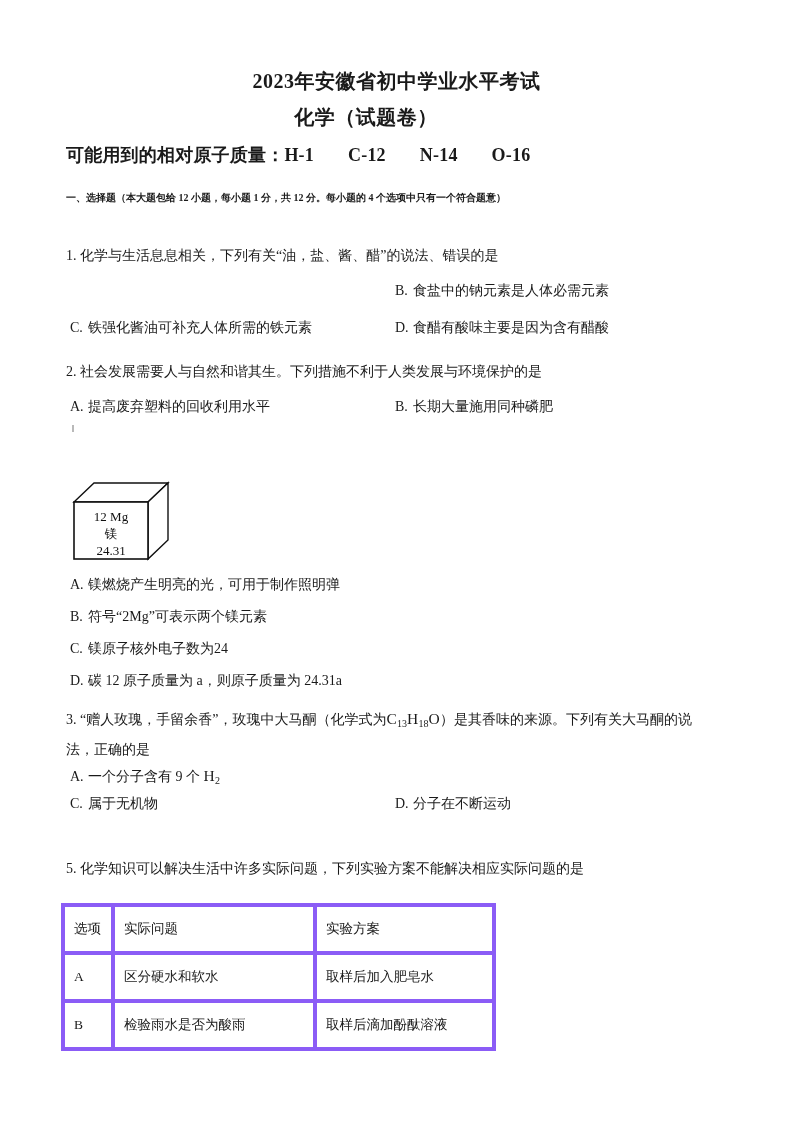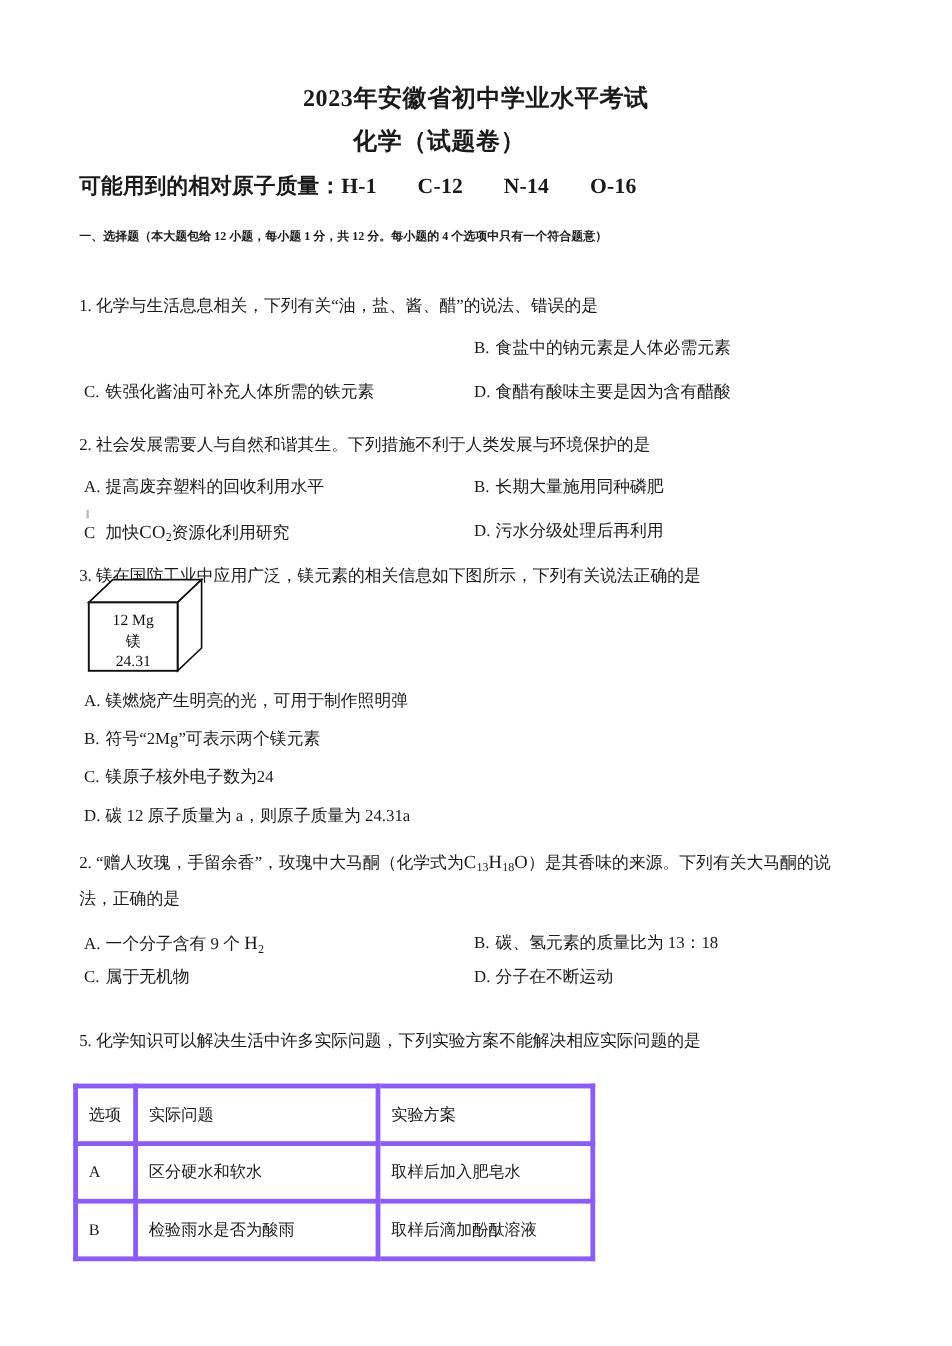--- a/index.html
+++ b/index.html
@@ -180,34 +180,23 @@
   <div class="question" id="q2">
     <span class="q-stem">2. 社会发展需要人与自然和谐其生。下列措施不利于人类发展与环境保护的是</span>
     <div class="opt-row">
       <span class="opt col-a">
         <span class="opt-label">A.</span><span>提高废弃塑料的回收利用水平</span>
       </span>
       <span class="opt col-b">
         <span class="opt-label">B.</span><span>长期大量施用同种磷肥</span>
       </span>
     </div>
-    <div class="opt-row">
-      <span class="opt col-a">
-        <span class="opt-label">C</span><span>加快</span><span class="formula">CO<sub>2</sub></span><span>资源化利用研究</span>
-      </span>
-      <span class="opt col-b">
-        <span class="opt-label">D.</span><span>污水分级处理后再利用</span>
-      </span>
-    </div>
   </div>
   <div id="q2-stray-mark"></div>
 
-  <div class="question" id="q3">
-    <span class="q-stem">3. 镁在国防工业中应用广泛，镁元素的相关信息如下图所示，下列有关说法正确的是</span>
-  </div>
 
   <div id="mg-cube-figure">
     <svg width="120" height="86" viewBox="0 0 120 86">
 
       <polygon points="6,24 26,5 100,5 80,24" fill="#ffffff" stroke="#111111" stroke-width="1.4"></polygon>
 
       <polygon points="80,24 100,5 100,62 80,81" fill="#ffffff" stroke="#111111" stroke-width="1.4"></polygon>
 
       <rect x="6" y="24" width="74" height="57" fill="#ffffff" stroke="#111111" stroke-width="1.6"></rect>
       <text class="cube-text" x="43" y="43">12  Mg</text>
@@ -233,28 +222,25 @@
       </span>
     </div>
     <div class="opt-single">
       <span class="opt">
         <span class="opt-label">D.</span><span>碳 12 原子质量为 a，则原子质量为 24.31a</span>
       </span>
     </div>
   </div>
 
   <div class="question" id="q4">
-    <span class="q-stem"><span>2. “赠人玫瑰，手留余香”，玫瑰中大马酮（化学式为</span><span class="formula">C<sub>13</sub>H<sub>18</sub>O</span><span>）是其香味的来源。下列有关大马酮的说</span></span>
+    <span class="q-stem"><span>3. “赠人玫瑰，手留余香”，玫瑰中大马酮（化学式为</span><span class="formula">C<sub>13</sub>H<sub>18</sub>O</span><span>）是其香味的来源。下列有关大马酮的说</span></span>
     <span class="q-stem">法，正确的是</span>
-    <div class="opt-row" style="margin-top:11px;">
+    <div class="opt-row" style="">
       <span class="opt col-a">
         <span class="opt-label">A.</span><span>一个分子含有 9 个 </span><span class="formula">H<sub>2</sub></span>
-      </span>
-      <span class="opt col-b">
-        <span class="opt-label">B.</span><span>碳、氢元素的质量比为 13：18</span>
       </span>
     </div>
     <div class="opt-row">
       <span class="opt col-a">
         <span class="opt-label">C.</span><span>属于无机物</span>
       </span>
       <span class="opt col-b">
         <span class="opt-label">D.</span><span>分子在不断运动</span>
       </span>
     </div>

